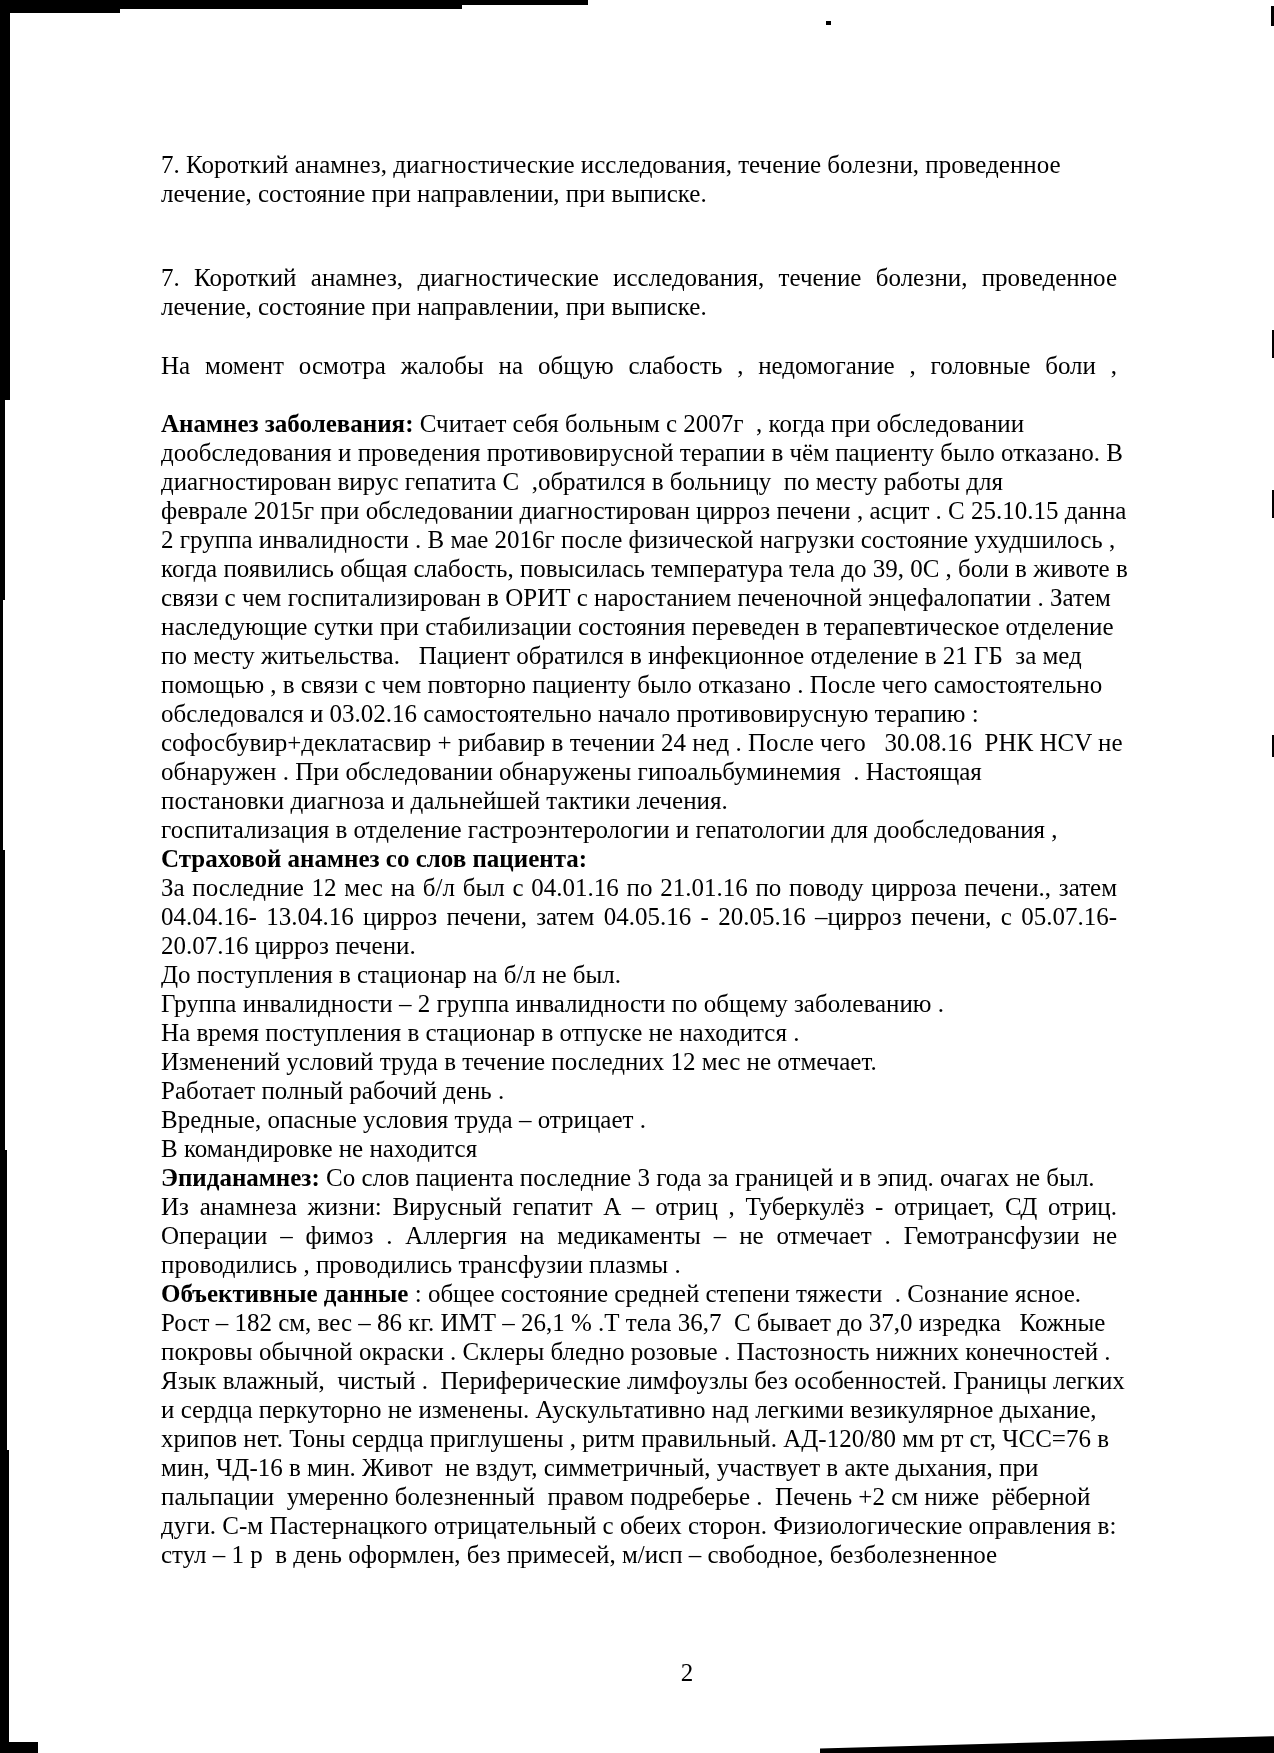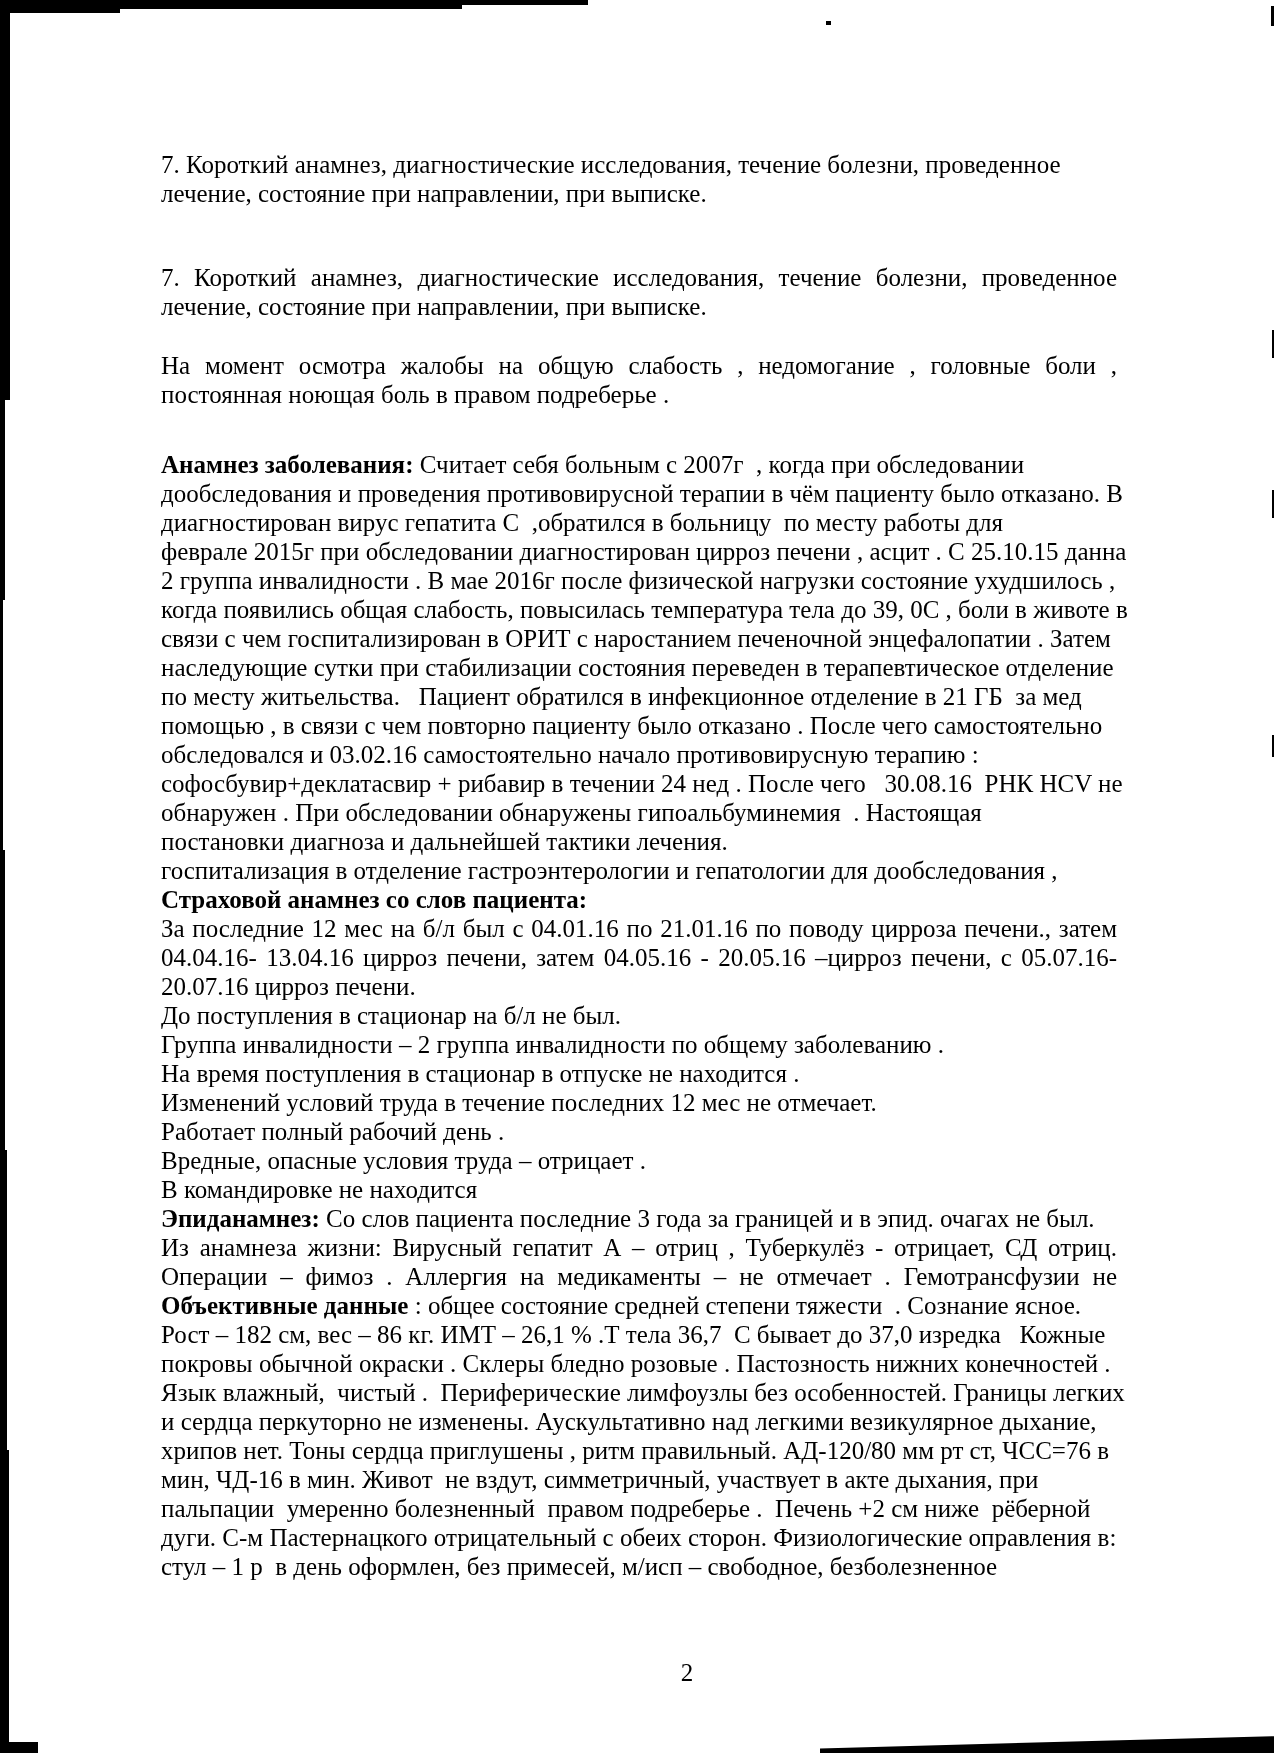--- a/index.html
+++ b/index.html
@@ -56,23 +56,22 @@
 
   <div class="text-column">
       <div class="block" style="margin-bottom: 55px;">
         <div class="line"><span>7. Короткий анамнез, диагностические исследования, течение болезни, проведенное</span></div>
         <div class="line"><span>лечение, состояние при направлении, при выписке.</span></div>
       </div>
       <div class="block" style="margin-bottom: 30px;">
         <div class="line stretch"><span>7. Короткий анамнез, диагностические исследования, течение болезни, проведенное</span></div>
         <div class="line"><span>лечение, состояние при направлении, при выписке.</span></div>
       </div>
-      <div class="block" style="margin-bottom: 41px;">
+      <div class="block" style="margin-bottom: 29px;">
         <div class="line stretch"><span>На момент осмотра жалобы на общую слабость , недомогание , головные боли ,</span></div>
-        <div class="line"><span>постоянная ноющая боль в правом подреберье .</span></div>
       </div>
       <div class="block">
         <div class="line"><span class="lead">Анамнез заболевания:</span><span> Считает себя больным с 2007г  , когда при обследовании</span></div>
         <div class="line"><span>дообследования и проведения противовирусной терапии в чём пациенту было отказано. В</span></div>
         <div class="line"><span>диагностирован вирус гепатита С  ,обратился в больницу  по месту работы для</span></div>
         <div class="line"><span>феврале 2015г при обследовании диагностирован цирроз печени , асцит . С 25.10.15 данна</span></div>
         <div class="line"><span>2 группа инвалидности . В мае 2016г после физической нагрузки состояние ухудшилось ,</span></div>
         <div class="line"><span>когда появились общая слабость, повысилась температура тела до 39, 0С , боли в животе в</span></div>
         <div class="line"><span>связи с чем госпитализирован в ОРИТ с наростанием печеночной энцефалопатии . Затем</span></div>
         <div class="line"><span>наследующие сутки при стабилизации состояния переведен в терапевтическое отделение</span></div>
@@ -98,20 +97,21 @@
         <div class="line"><span>На время поступления в стационар в отпуске не находится .</span></div>
         <div class="line"><span>Изменений условий труда в течение последних 12 мес не отмечает.</span></div>
         <div class="line"><span>Работает полный рабочий день .</span></div>
         <div class="line"><span>Вредные, опасные условия труда – отрицает .</span></div>
         <div class="line"><span>В командировке не находится</span></div>
       </div>
       <div class="block">
         <div class="line"><span class="lead">Эпиданамнез:</span><span> Со слов пациента последние 3 года за границей и в эпид. очагах не был.</span></div>
         <div class="line stretch"><span>Из анамнеза жизни: Вирусный гепатит А – отриц , Туберкулёз - отрицает, СД отриц.</span></div>
         <div class="line stretch"><span>Операции – фимоз . Аллергия на медикаменты – не отмечает . Гемотрансфузии не</span></div>
+        <div class="line"><span>проводились , проводились трансфузии плазмы .</span></div>
       </div>
       <div class="block">
         <div class="line"><span class="lead">Объективные данные</span><span> : общее состояние средней степени тяжести  . Сознание ясное.</span></div>
         <div class="line"><span>Рост – 182 см, вес – 86 кг. ИМТ – 26,1 % .Т тела 36,7  С бывает до 37,0 изредка   Кожные</span></div>
         <div class="line"><span>покровы обычной окраски . Склеры бледно розовые . Пастозность нижних конечностей .</span></div>
         <div class="line"><span>Язык влажный,  чистый .  Периферические лимфоузлы без особенностей. Границы легких</span></div>
         <div class="line"><span>и сердца перкуторно не изменены. Аускультативно над легкими везикулярное дыхание,</span></div>
         <div class="line"><span>хрипов нет. Тоны сердца приглушены , ритм правильный. АД-120/80 мм рт ст, ЧСС=76 в</span></div>
         <div class="line"><span>мин, ЧД-16 в мин. Живот  не вздут, симметричный, участвует в акте дыхания, при</span></div>
         <div class="line"><span>пальпации  умеренно болезненный  правом подреберье .  Печень +2 см ниже  рёберной</span></div>

